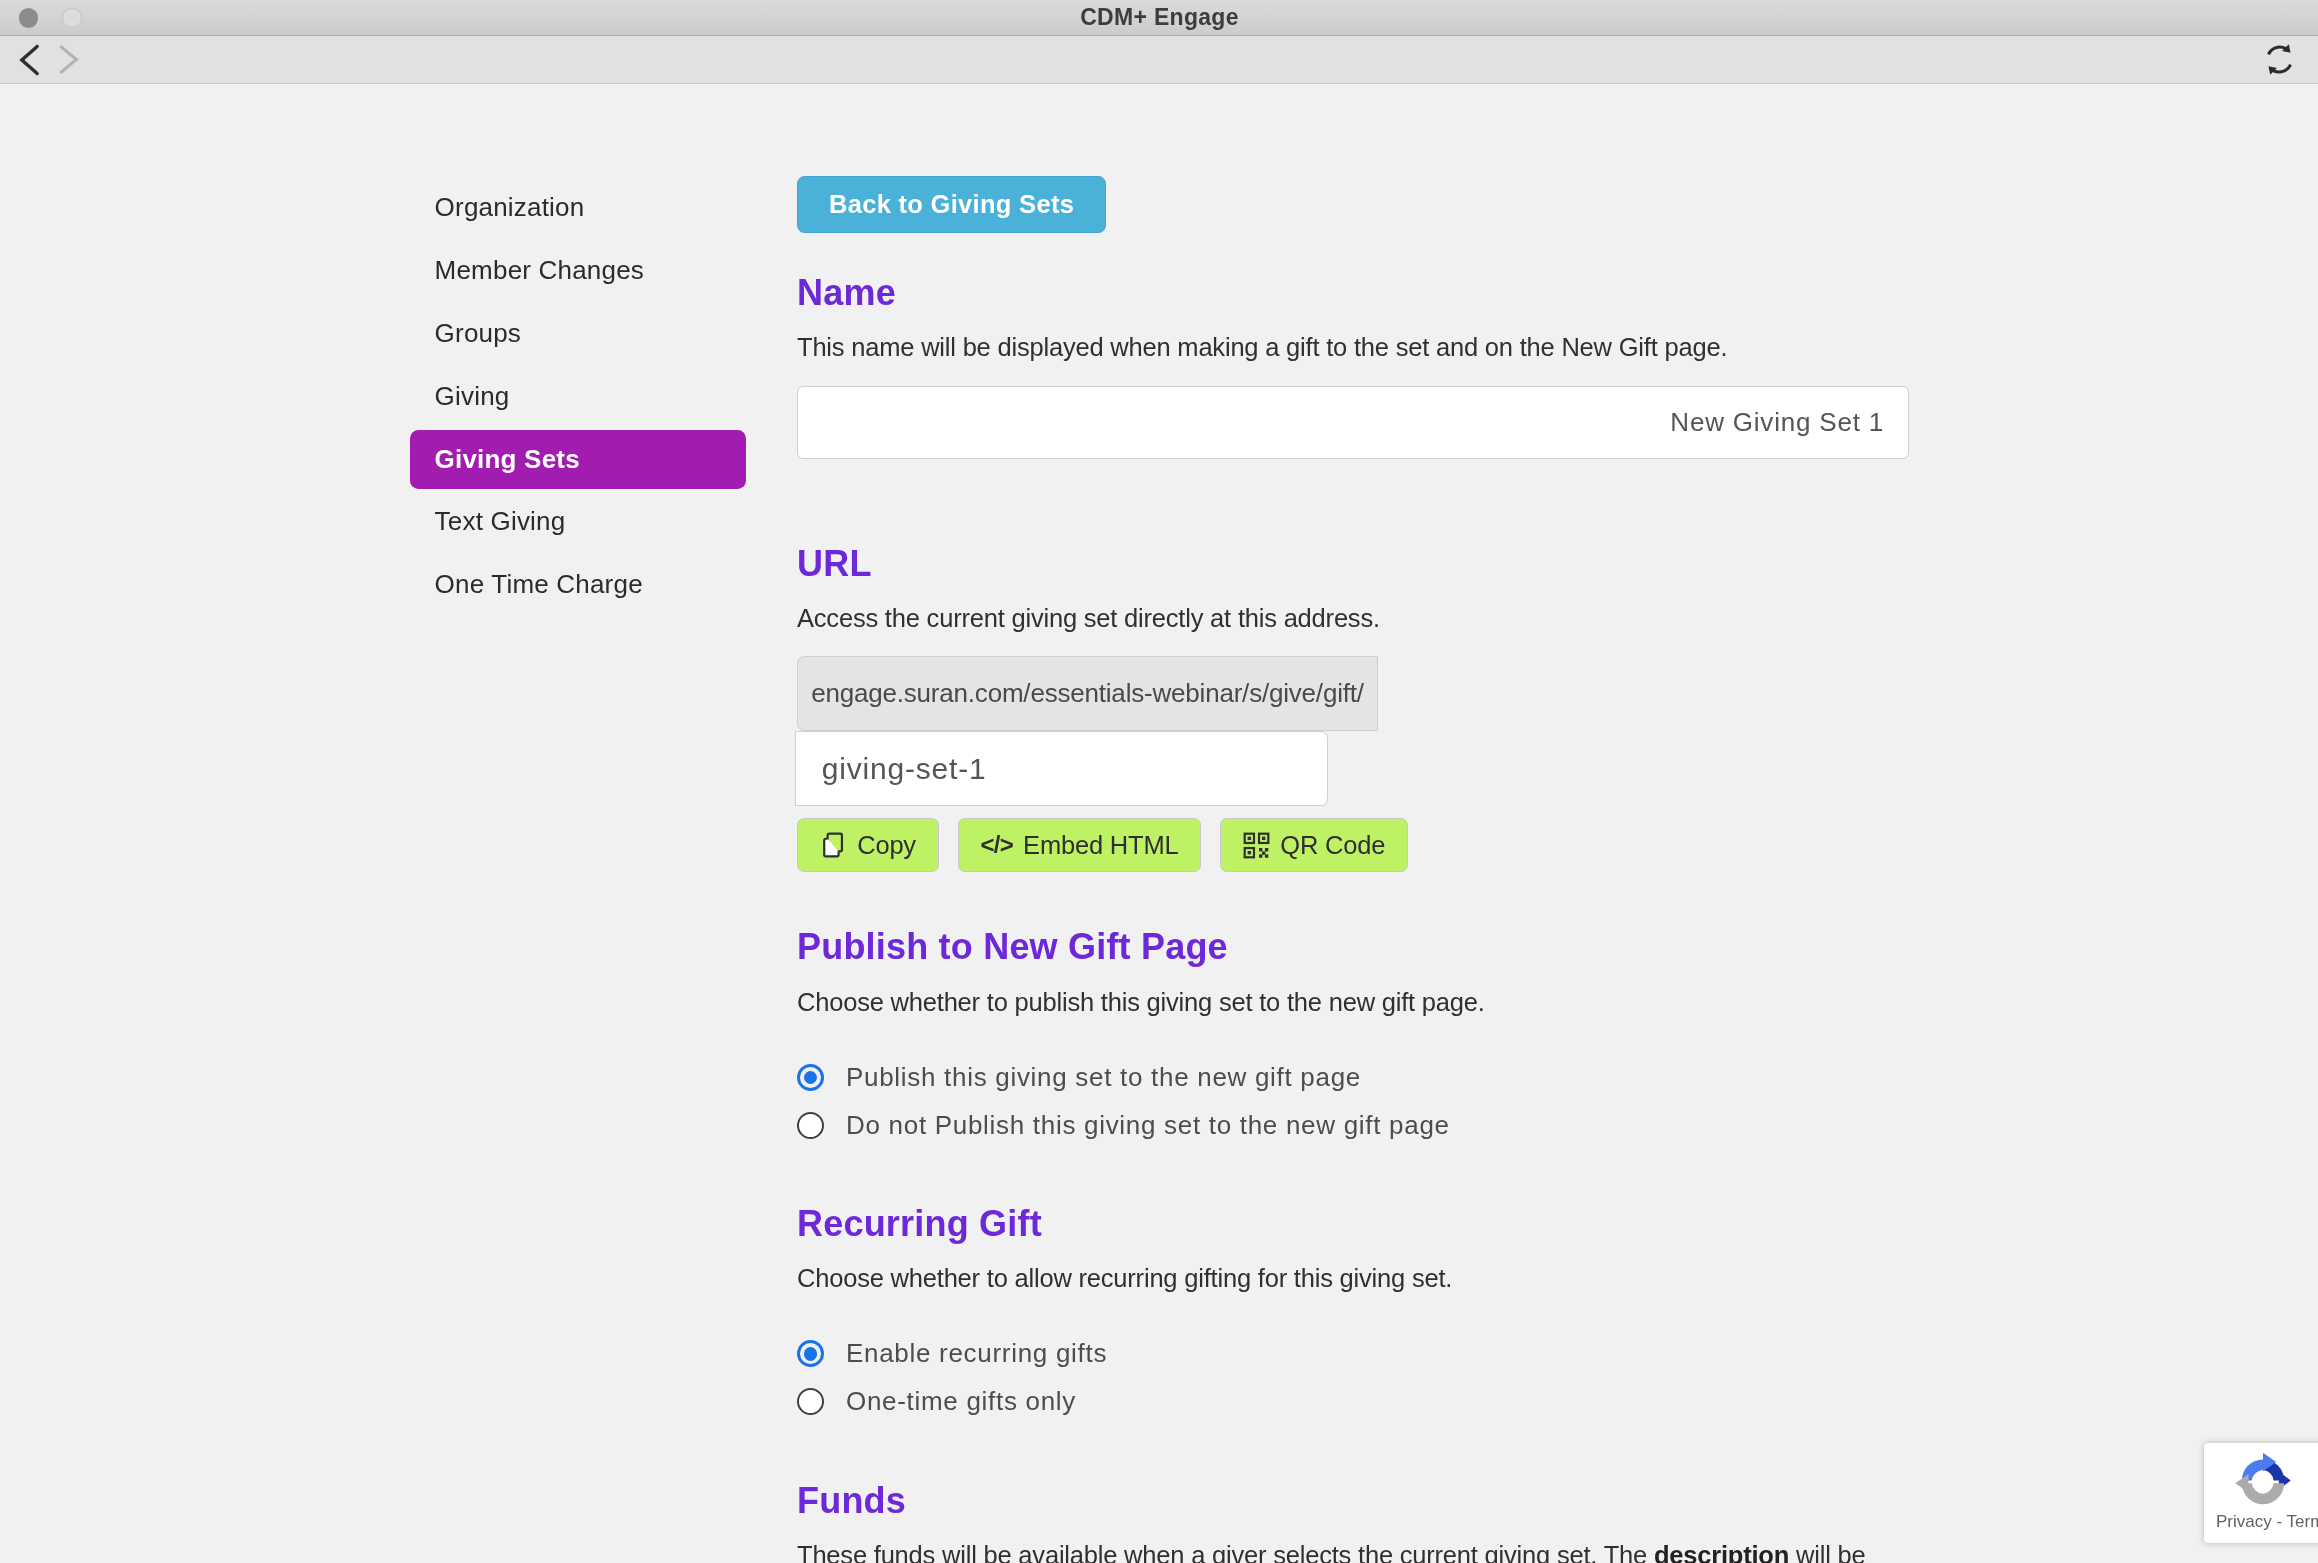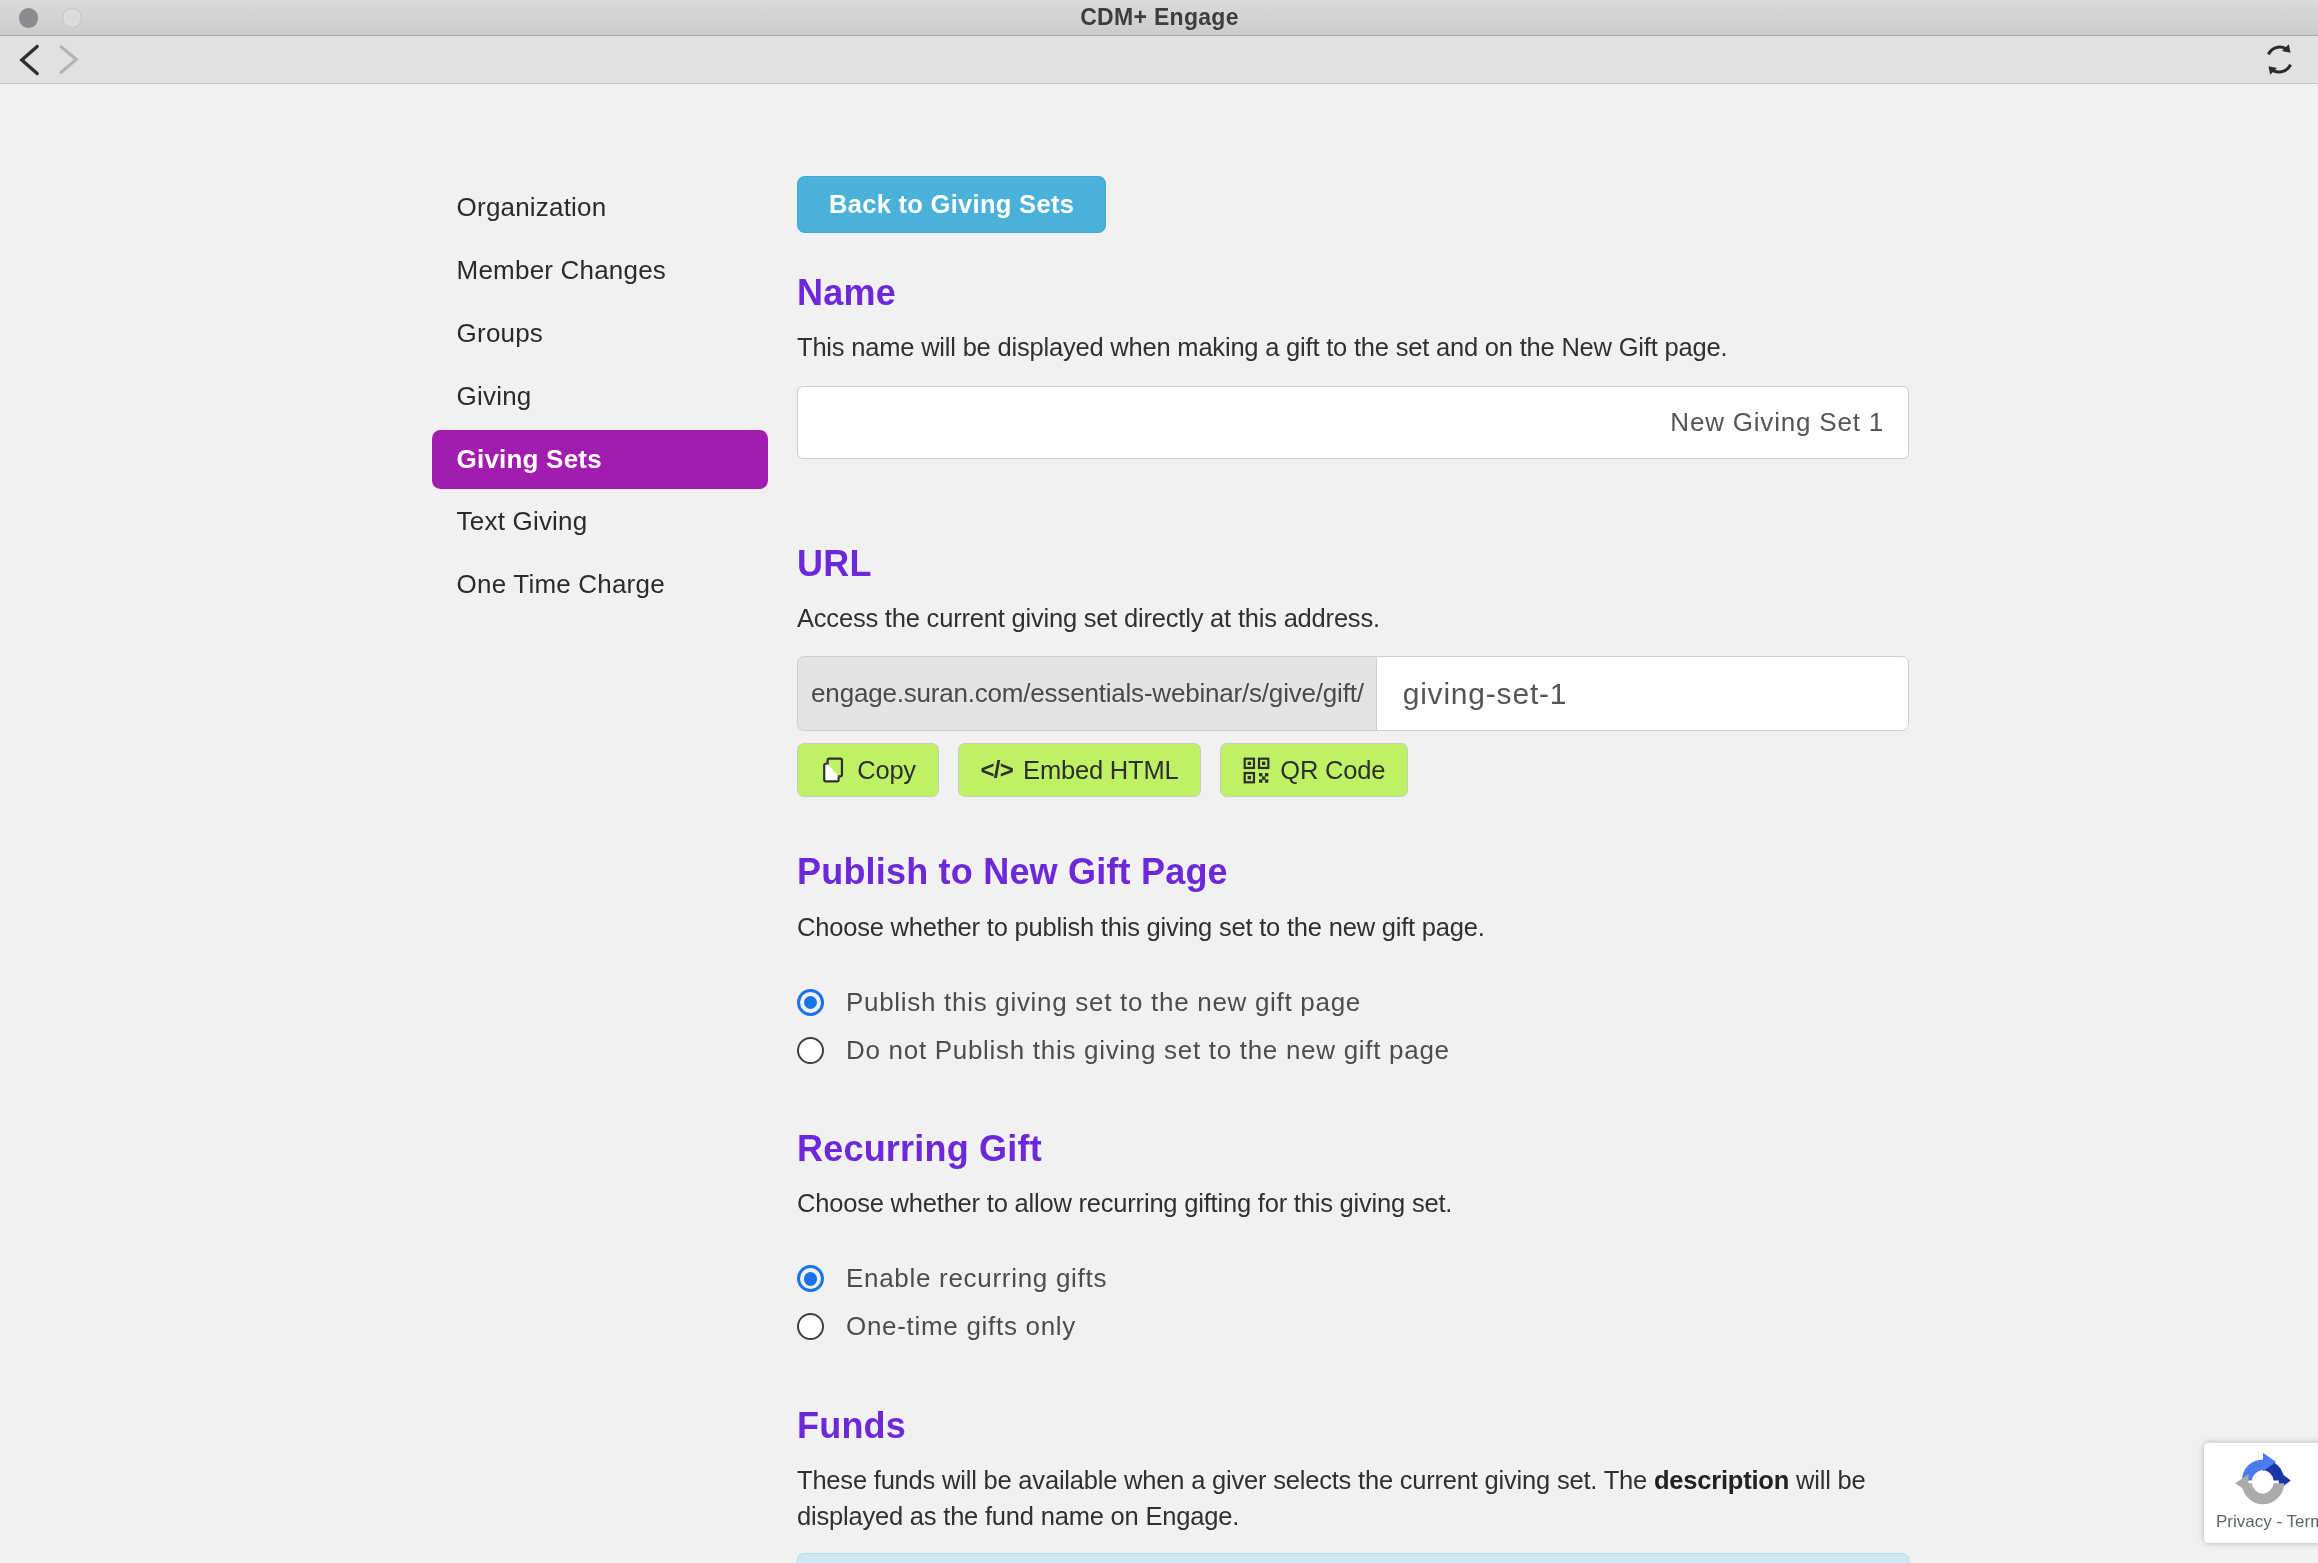--- a/index.html
+++ b/index.html
@@ -27,21 +27,21 @@
     position:absolute; left:0; top:36px; width:2319px; height:48px;
     background:#e1e1e1; border-bottom:0.8px solid #c7c7c7;
     display:flex; align-items:center;
   }
   .nav-arrow { width:39px; height:39px; display:flex; align-items:center; justify-content:center; }
   .nav-arrow:first-child { margin-left:10.2px; }
   .toolbar .spacer { flex:1; }
   .refresh-btn { width:48px; height:39px; margin-right:15.3px; display:flex; align-items:center; justify-content:center; }
 
   
-  .sidebar { position:absolute; left:432px; top:176px; width:336px; }
+  .sidebar { position:absolute; left:410px; top:176px; width:336px; }
   .side-item {
     height:63px; display:flex; align-items:center;
     padding-left:24.6px; font-size:26px; color:#2b2b2b;
     border-radius:8.5px; cursor:default; letter-spacing:0.2px;
   }
   .side-item.selected {
     background:#a21caf; color:#ffffff; font-weight:bold; height:59px; margin:1.7px 0;
   }
 
   
@@ -64,21 +64,21 @@
 
   p.section-d { margin-top:15.3px; font-size:25.5px; line-height:36px; color:#303030; letter-spacing:-0.2px; }
 
   .text-input {
     margin-top:20.4px; width:1112px; height:73px;
     border:1.7px solid #cfcfcf; border-radius:6px; background:#fff;
     font-family:inherit; font-size:26px; color:#555; letter-spacing:0.8px;
     padding:0 24px; outline:none;text-align:right;
   }
 
-  .url-row { margin-top:20.4px; display:flex; width:1112px; }
+  .url-row { margin-top:20.4px; display:flex; width:1112px;flex-direction:column; }
   .url-prefix {
     width:581px; height:75px; background:#e4e4e4;
     border:1.7px solid #cfcfcf; border-radius:6.8px 0 0 6.8px;
     display:flex; align-items:center; justify-content:center;
     font-size:26px; color:#4a4a4a; letter-spacing:-0.2px;
   }
   .url-input {
     width:533px; height:75px; margin-left:-1.7px;
     border:1.7px solid #cfcfcf; border-radius:0 6.8px 6.8px 0; background:#fff;
     font-family:inherit; font-size:30px; color:#555; letter-spacing:0.8px;

